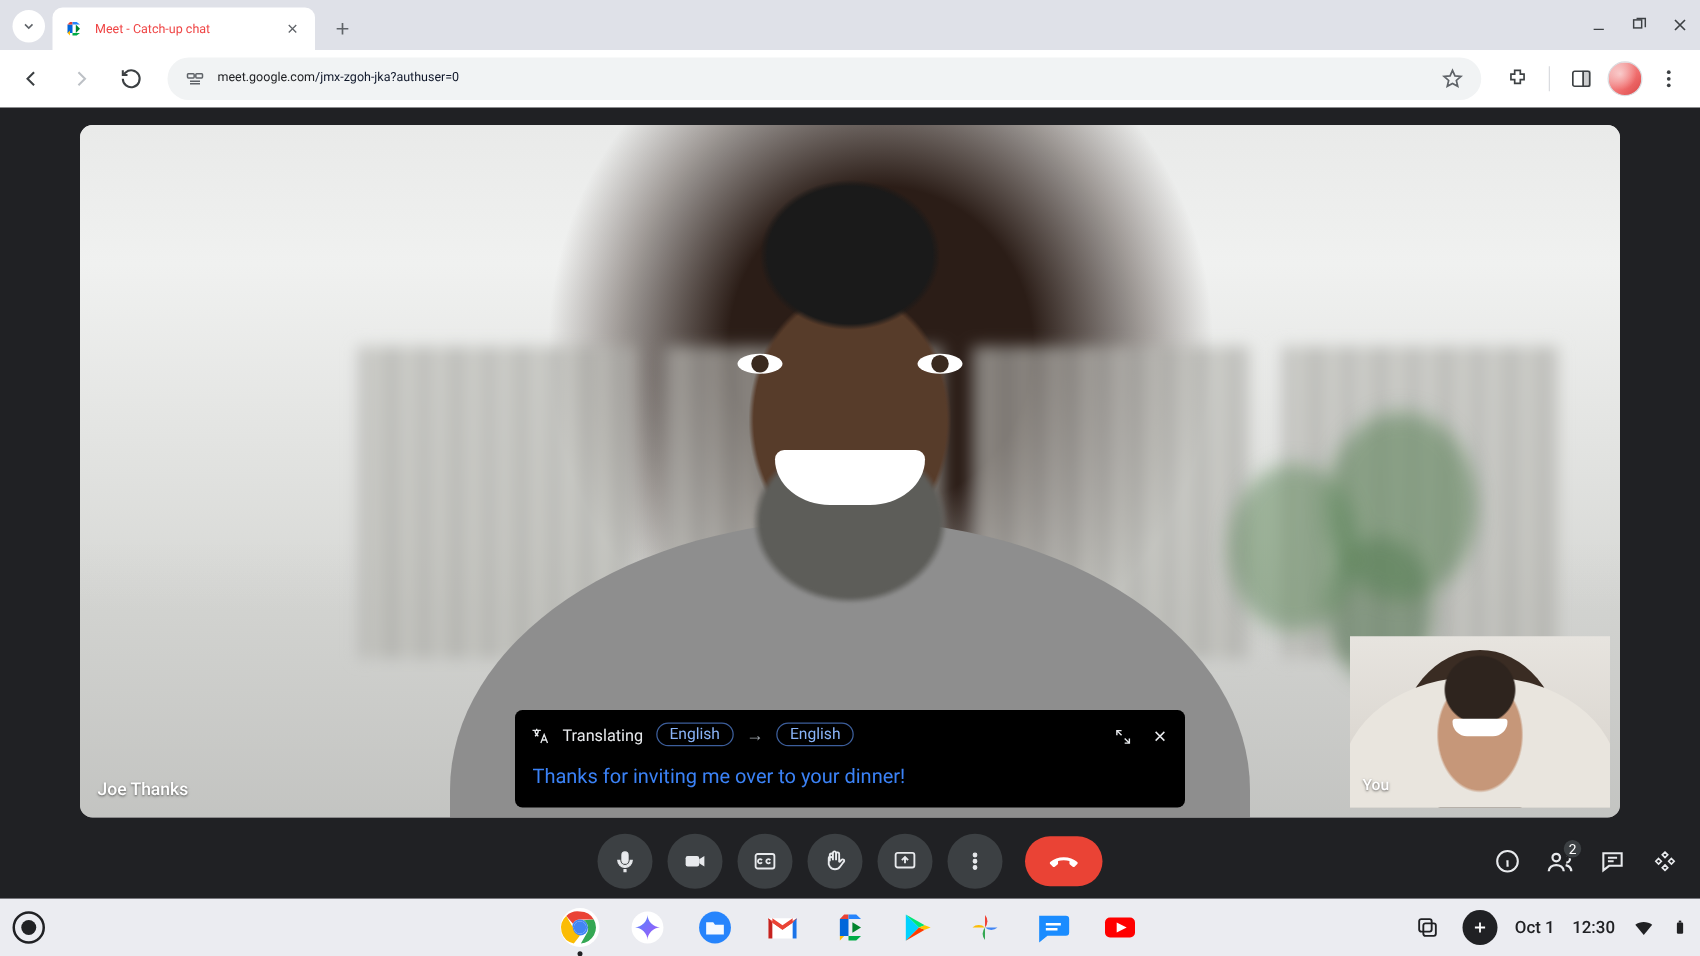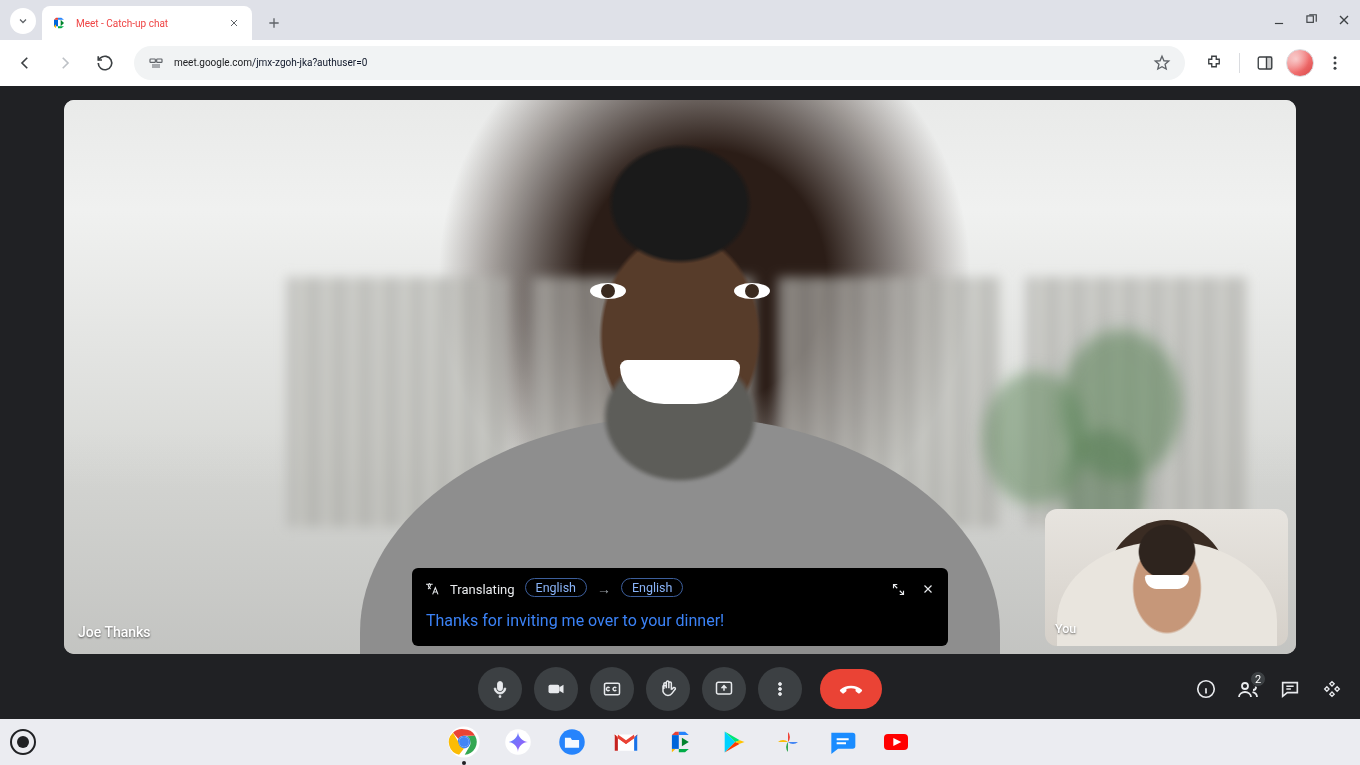--- a/index.html
+++ b/index.html
@@ -61,21 +61,21 @@
   .shoulders { position:absolute; left:50%; bottom:-22%; transform:translateX(-50%); width:640px; height:360px; background:#8e8e8e; border-radius:50% 50% 0 0 / 60% 60% 0 0;}
   .plant { position:absolute; right:3%; top:28%; width:28%; height:60%; background:
     radial-gradient(35% 45% at 60% 45%, rgba(84,130,80,.55) 0 45%, transparent 55%),
     radial-gradient(30% 40% at 35% 55%, rgba(98,142,94,.55) 0 45%, transparent 55%),
     radial-gradient(25% 35% at 55% 70%, rgba(70,112,68,.5) 0 45%, transparent 55%);
     filter: blur(7px);
   }
   
   .name-tag { position:absolute; left:14px; bottom:14px; font-size:14px; color:#fff; text-shadow:0 1px 2px rgba(0,0,0,.6); font-weight:500;}
   
-  .pip { position:absolute; right:8px; bottom:8px; width:243px; height:137px; border-radius:12px; overflow:hidden; background:linear-gradient(180deg,#e7e4df,#d5d0c9);}
+  .pip { position:absolute; right:8px; bottom:8px; width:208px; height:137px; border-radius:0; overflow:hidden; background:linear-gradient(180deg,#e7e4df,#d5d0c9);}
   .pip-person { position:absolute; left:50%; top:10%; transform:translateX(-50%); width:110px; height:120px;
     background:
       radial-gradient(50px 48px at 50% 24%, #2e241e 0 55%, transparent 58%),
       radial-gradient(60px 80px at 50% 54%, #c69779 0 55%, transparent 58%);
     border-radius:50% 50% 40% 40%/55% 55% 45% 45%;
   }
   .pip-hair { position:absolute; left:50%; top:8%; transform:translateX(-50%); width:130px; height:130px; background:#3a2c23; border-radius:50% 50% 40% 40%/60% 60% 40% 40%;}
   .pip .name-tag { left:10px; bottom:10px; font-size:12.5px; }
   .pip-shoul { position:absolute; left:50%; bottom:-40%; transform:translateX(-50%); width:220px; height:160px; background:#e9e5de; border-radius:50% 50% 0 0;}
   .pip-smile { position:absolute; left:50%; top:48%; transform:translateX(-50%); width:44px; height:14px; background:#fff; border-radius:4px 4px 20px 20px;}
@@ -444,13 +444,39 @@
           <path stroke="#fff" stroke-width="3" d="M16 20h18M16 26h14"></path>
         </svg>
       </div>
     <div class="app-ic">
         <svg width="32" height="32" viewBox="0 0 48 48">
           <rect x="6" y="12" width="36" height="24" rx="6" fill="#ff0000"></rect>
           <path fill="#fff" d="M20 18l12 6-12 6z"></path>
         </svg>
       </div>
   </div>
+  <div class="shelf-right">
+    <div class="pill">
+        <svg width="20" height="20" viewBox="0 0 24 24" fill="none" stroke="#202124" stroke-width="1.8">
+          <rect x="4" y="4" width="12" height="12" rx="2"></rect>
+          <rect x="8" y="8" width="12" height="12" rx="2"></rect>
+        </svg>
+      </div>
+    <div class="pill solid">
+        <svg width="14" height="14" viewBox="0 0 24 24" fill="none" stroke="#fff" stroke-width="2.5">
+          <path d="M12 5v14M5 12h14"></path>
+        </svg>
+      </div>
+    <div class="date-txt">Oct 1</div>
+    <div class="time-txt">12:30</div>
+    <span>
+        <svg width="18" height="18" viewBox="0 0 24 24" fill="#202124">
+          <path d="M12 20l9-11c-5-4-13-4-18 0z"></path>
+        </svg>
+      </span>
+    <span>
+        <svg width="12" height="18" viewBox="0 0 24 24" fill="#202124">
+          <rect x="7" y="4" width="10" height="18" rx="2"></rect>
+          <rect x="10" y="1" width="4" height="3"></rect>
+        </svg>
+      </span>
+  </div>
 </div>
 
 </body></html>

